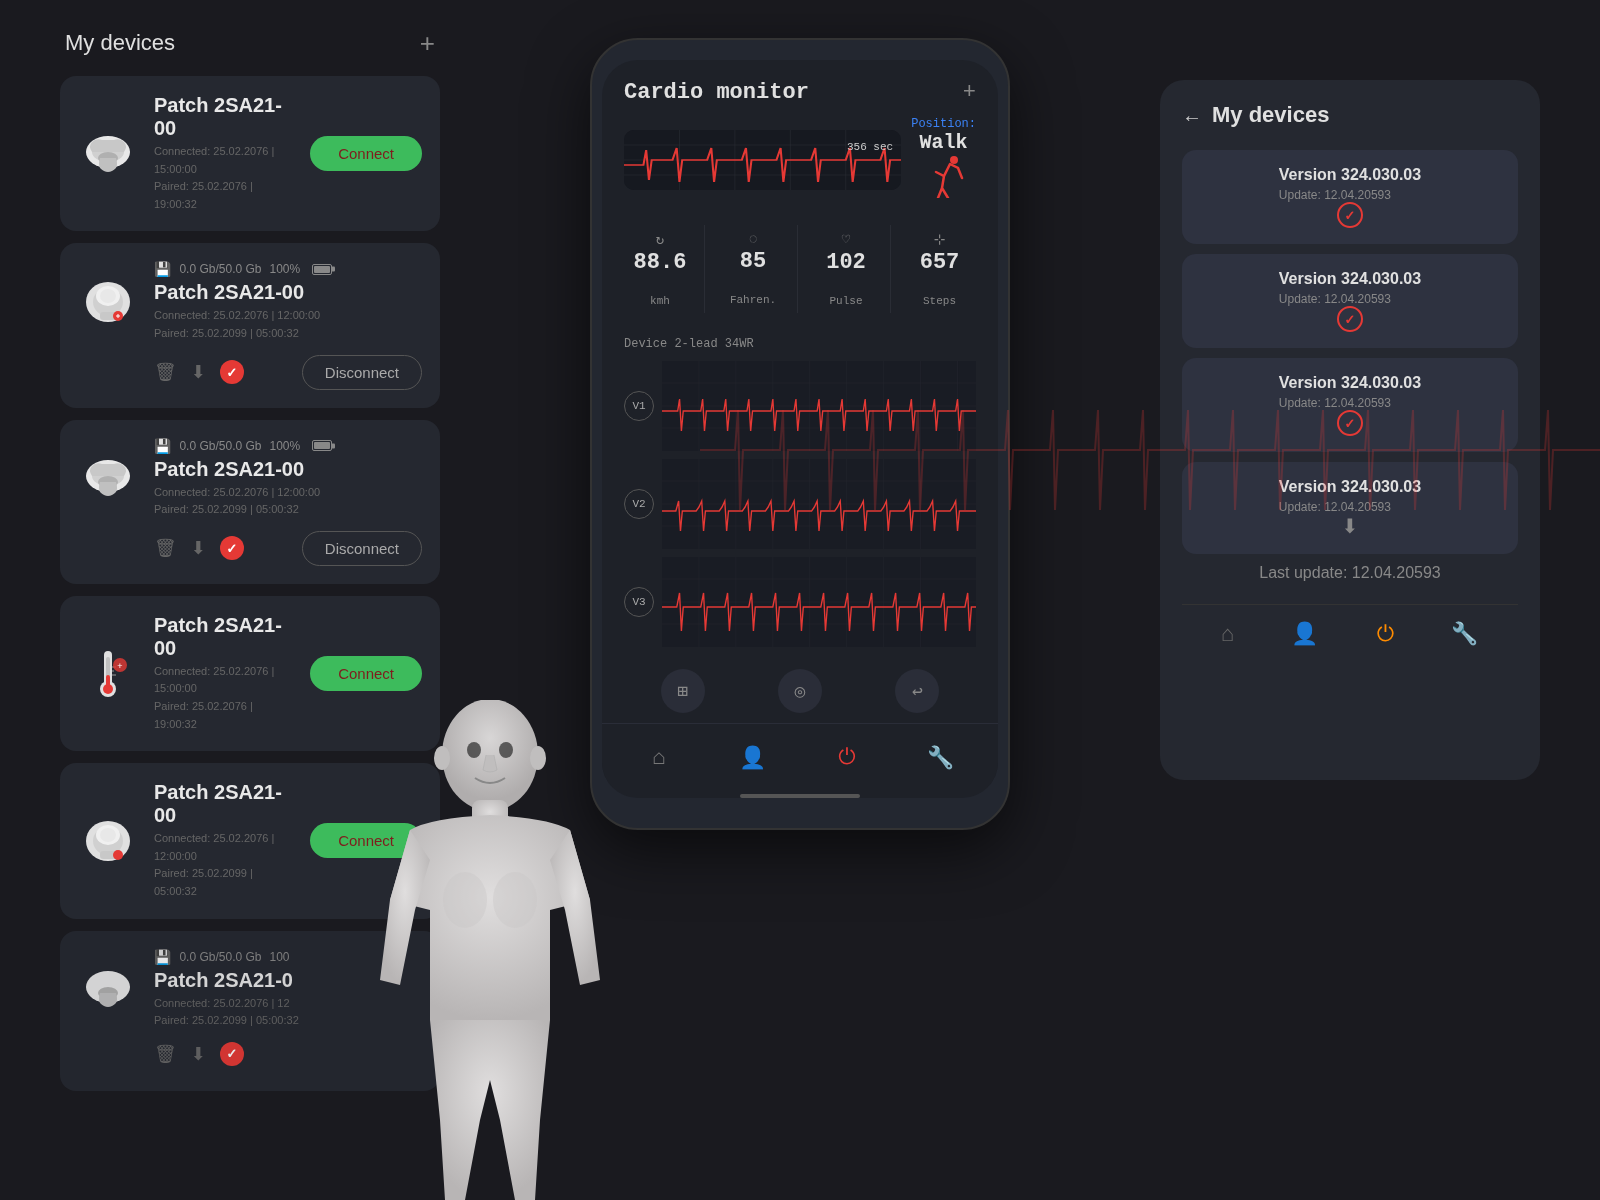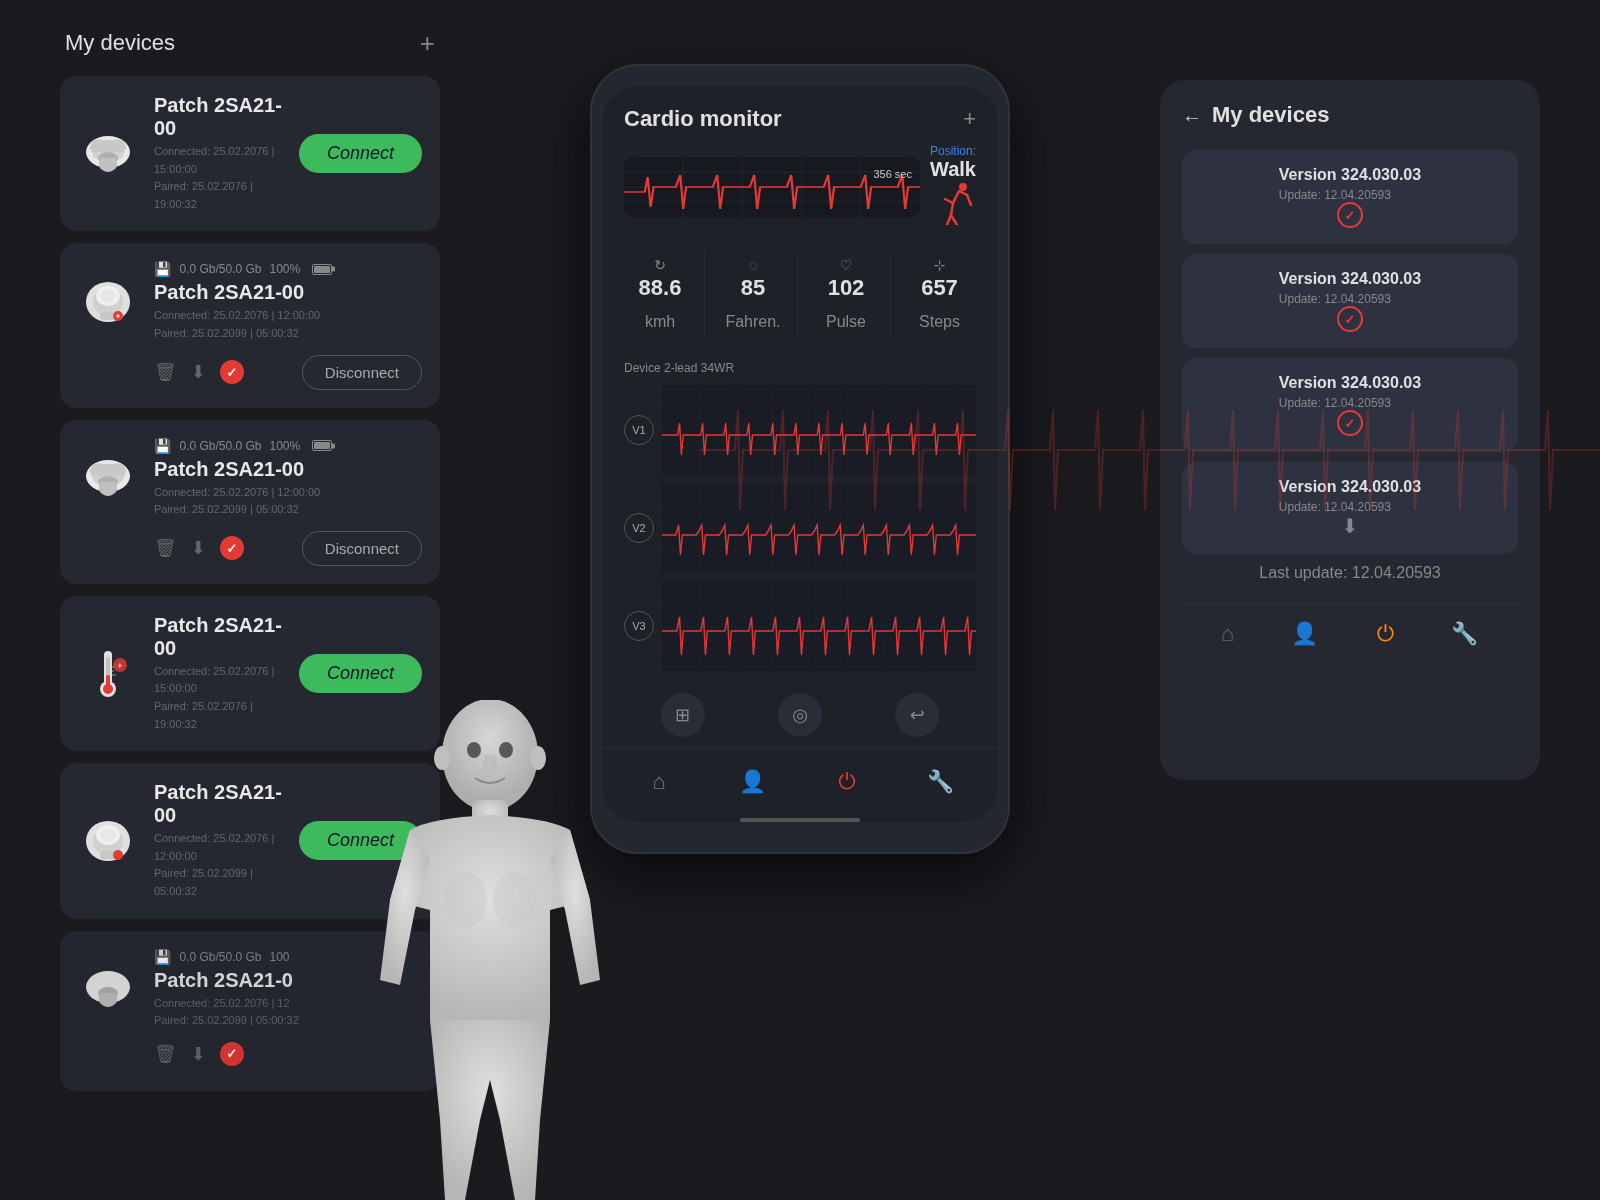--- a/index.html
+++ b/index.html
@@ -111,46 +111,46 @@
       cursor: pointer;
     }
     .red-circle::after {
       content: '✓';
       color: white;
       font-size: 13px;
       font-weight: bold;
     }
     .connect-btn {
       background: #3dbb5c;
-      color: #0f172a;
+      color: #7f1d1d;
       border: none;
       border-radius: 22px;
       padding: 9px 28px;
-      font-size: 18px;
+      font-size: 15px;
       cursor: pointer;
       font-weight: 500;
-      font-style: italic;
     }
     .disconnect-btn {
       background: transparent;
       color: #aaa;
       border: 1.5px solid #555;
       border-radius: 22px;
       padding: 8px 22px;
       font-size: 15px;
       cursor: pointer;
     }
 
     
     .phone-container {
       position: absolute;
       left: 50%;
-      top: 64px;
+      top: 38px;
       transform: translateX(-50%);
       width: 420px;
+      font-family: Liberation Mono, monospace;
     }
     .phone-frame {
       background: #232730;
       border-radius: 48px;
       padding: 20px 10px 30px;
       box-shadow: 0 20px 60px rgba(0,0,0,0.6);
       border: 2px solid #333;
       width: 420px;
     }
     .phone-screen {
@@ -209,21 +209,21 @@
       padding: 8px 14px 14px;
       gap: 4px;
     }
     .stat-item {
       text-align: center;
       padding: 6px 4px;
       border-right: 1px solid #2a2d35;
     }
     .stat-item:last-child { border-right: none; }
     .stat-value { font-size: 22px; font-weight: 700; color: #e0e0e0; }
-    .stat-unit { font-size: 16px; color: #888; margin-top: 12px; }
+    .stat-unit { font-size: 11px; color: #888; margin-top: 20px; }
     .stat-icon { font-size: 14px; color: #888; margin-bottom: 2px; }
 
     
     .ecg-section {
       padding: 10px 22px 0;
     }
     .ecg-title-row {
       display: flex;
       align-items: baseline;
       justify-content: space-between;

